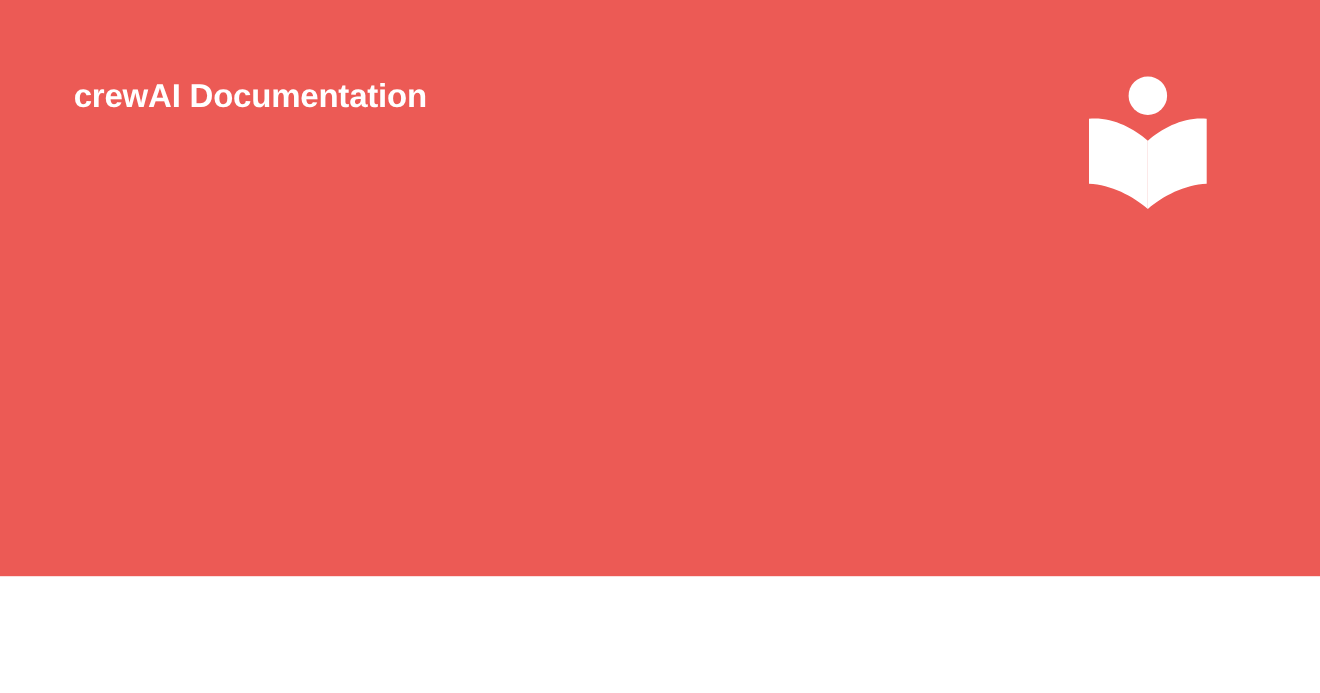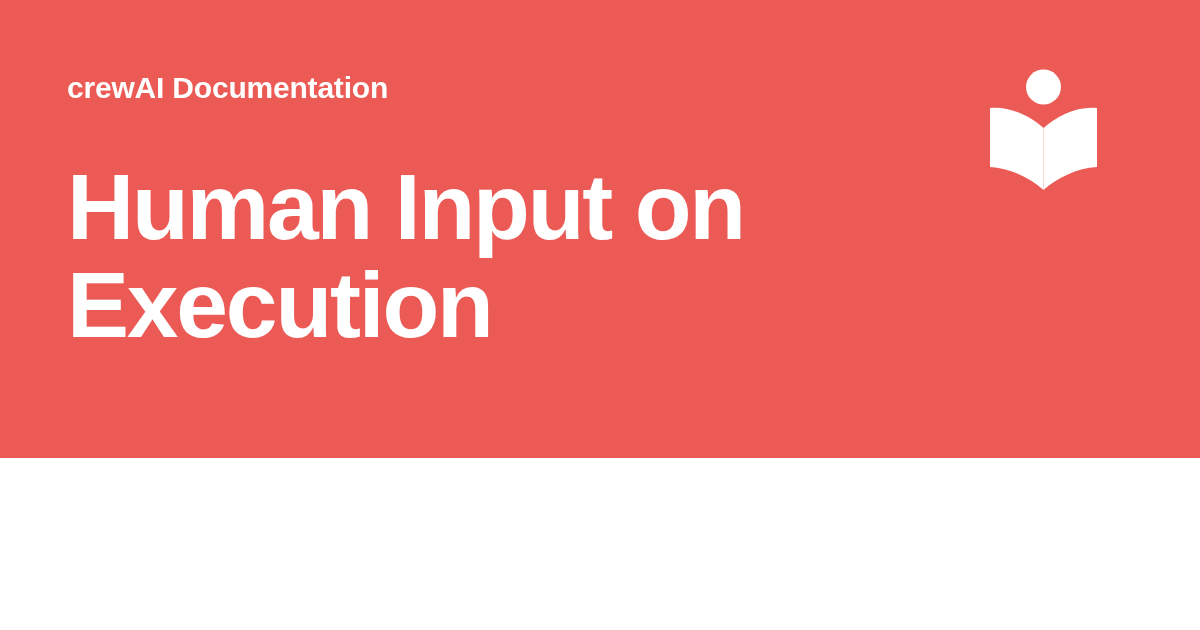--- a/index.html
+++ b/index.html
@@ -5,21 +5,21 @@
 <style>
   html, body {
     margin: 0;
     padding: 0;
     background: #ffffff;
   }
 
   .og-card {
     position: relative;
     width: 1200px;
-    height: 458px;
+    height: 524px;
     overflow: hidden;
     box-sizing: border-box;
     font-family: "Liberation Sans", "DejaVu Sans", sans-serif;
     -webkit-font-smoothing: antialiased;
   }
 
   
   .eyebrow {
     position: absolute;
     left: 67px;
@@ -60,21 +60,20 @@
     height: 136px;
   }
 </style>
 </head>
 <body>
 
 <div class="og-card" style="background: rgb(236, 90, 85); color: rgb(255, 255, 255);">
 
   <p class="eyebrow">crewAI Documentation</p>
 
-  <h1 class="title">Human Input on Execution</h1>
 
   <div class="brand-icon">
     <svg viewBox="0 0 118 136" xmlns="http://www.w3.org/2000/svg" aria-hidden="true">
 
       <circle cx="57.5" cy="25" r="17.5" fill="#ffffff"></circle>
 
       <path d="M4 46
                C 24 44, 44 54, 57.5 66
                L 57.5 128
                C 44 116, 24 106, 4 105

